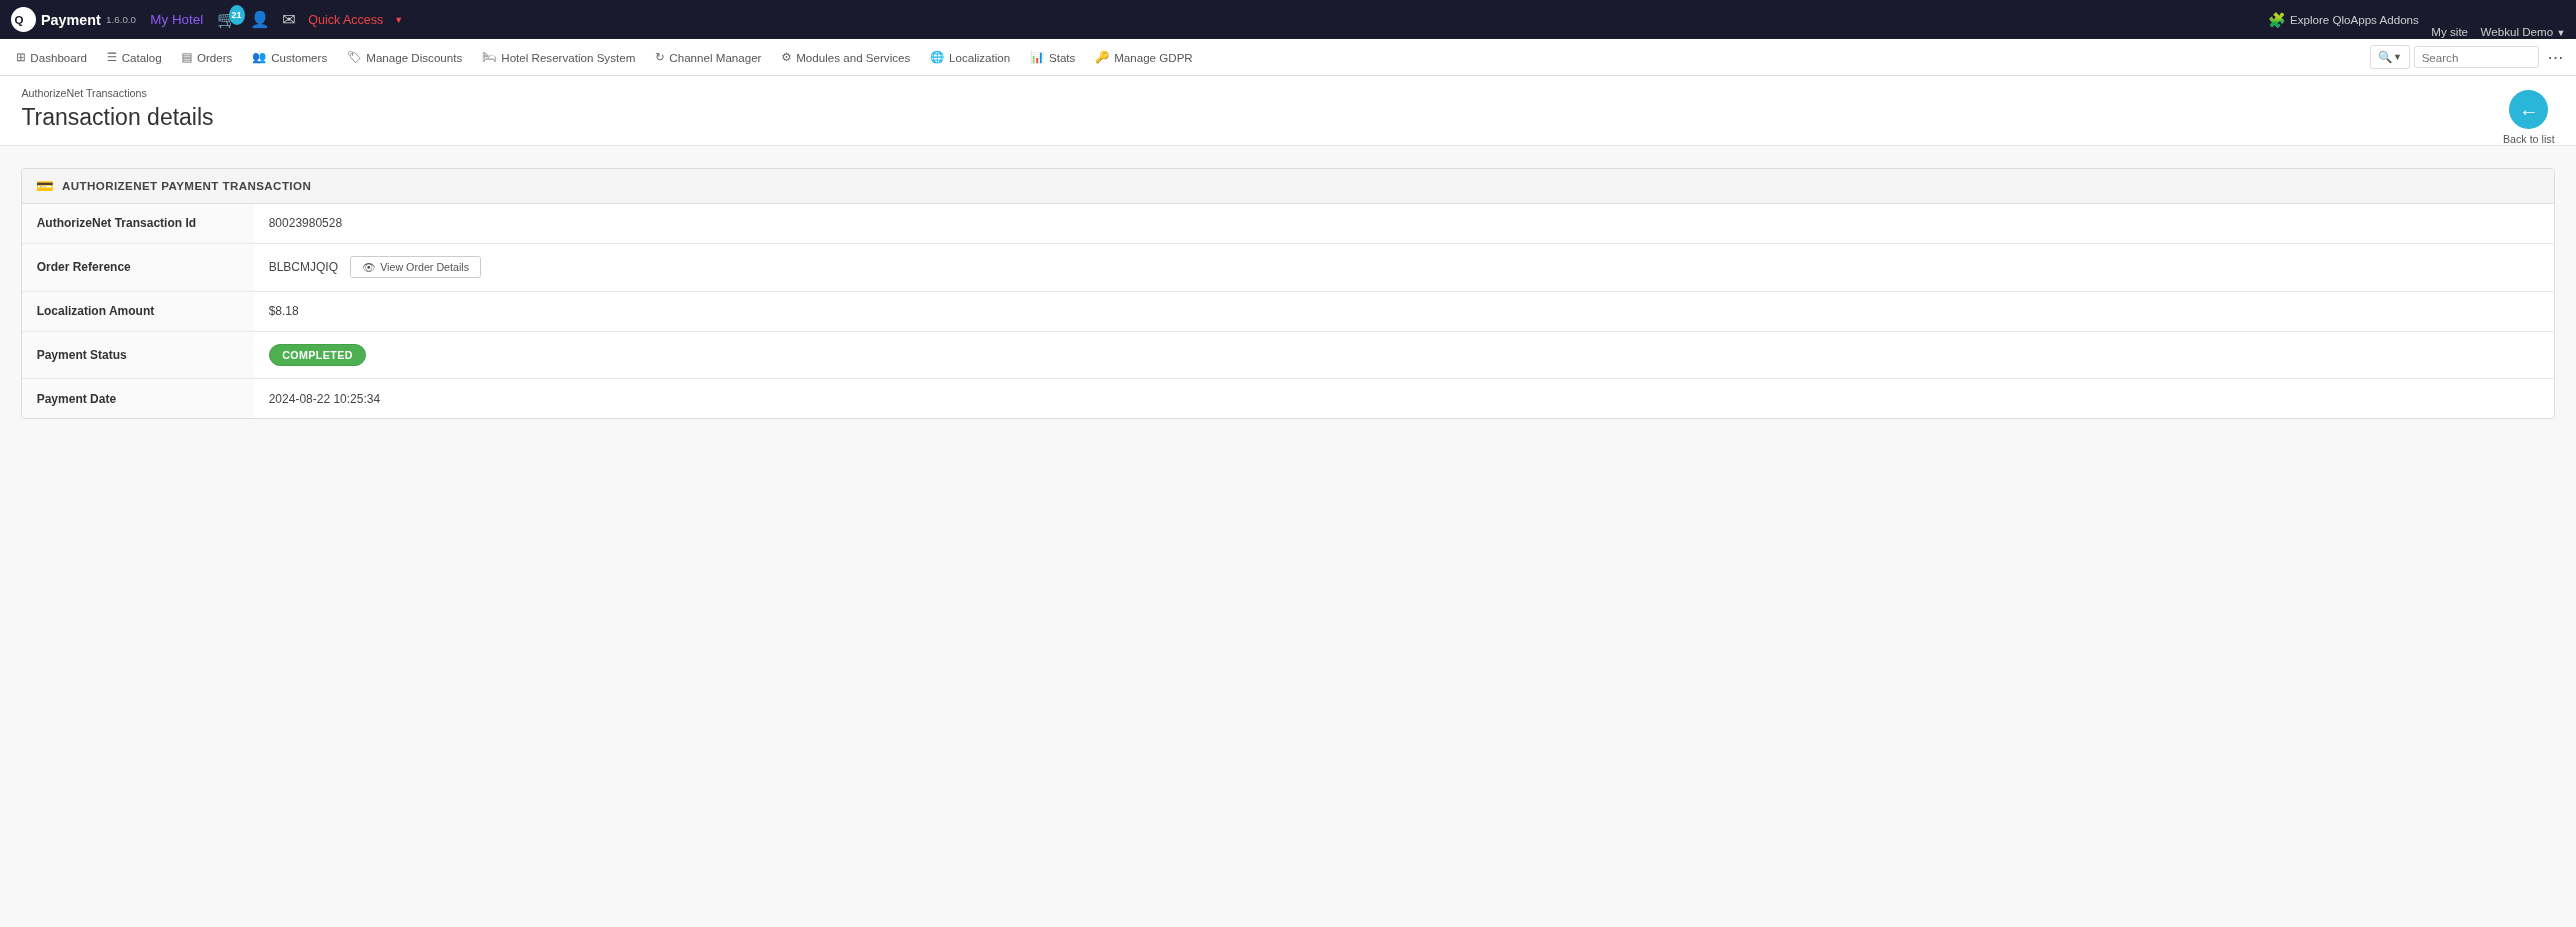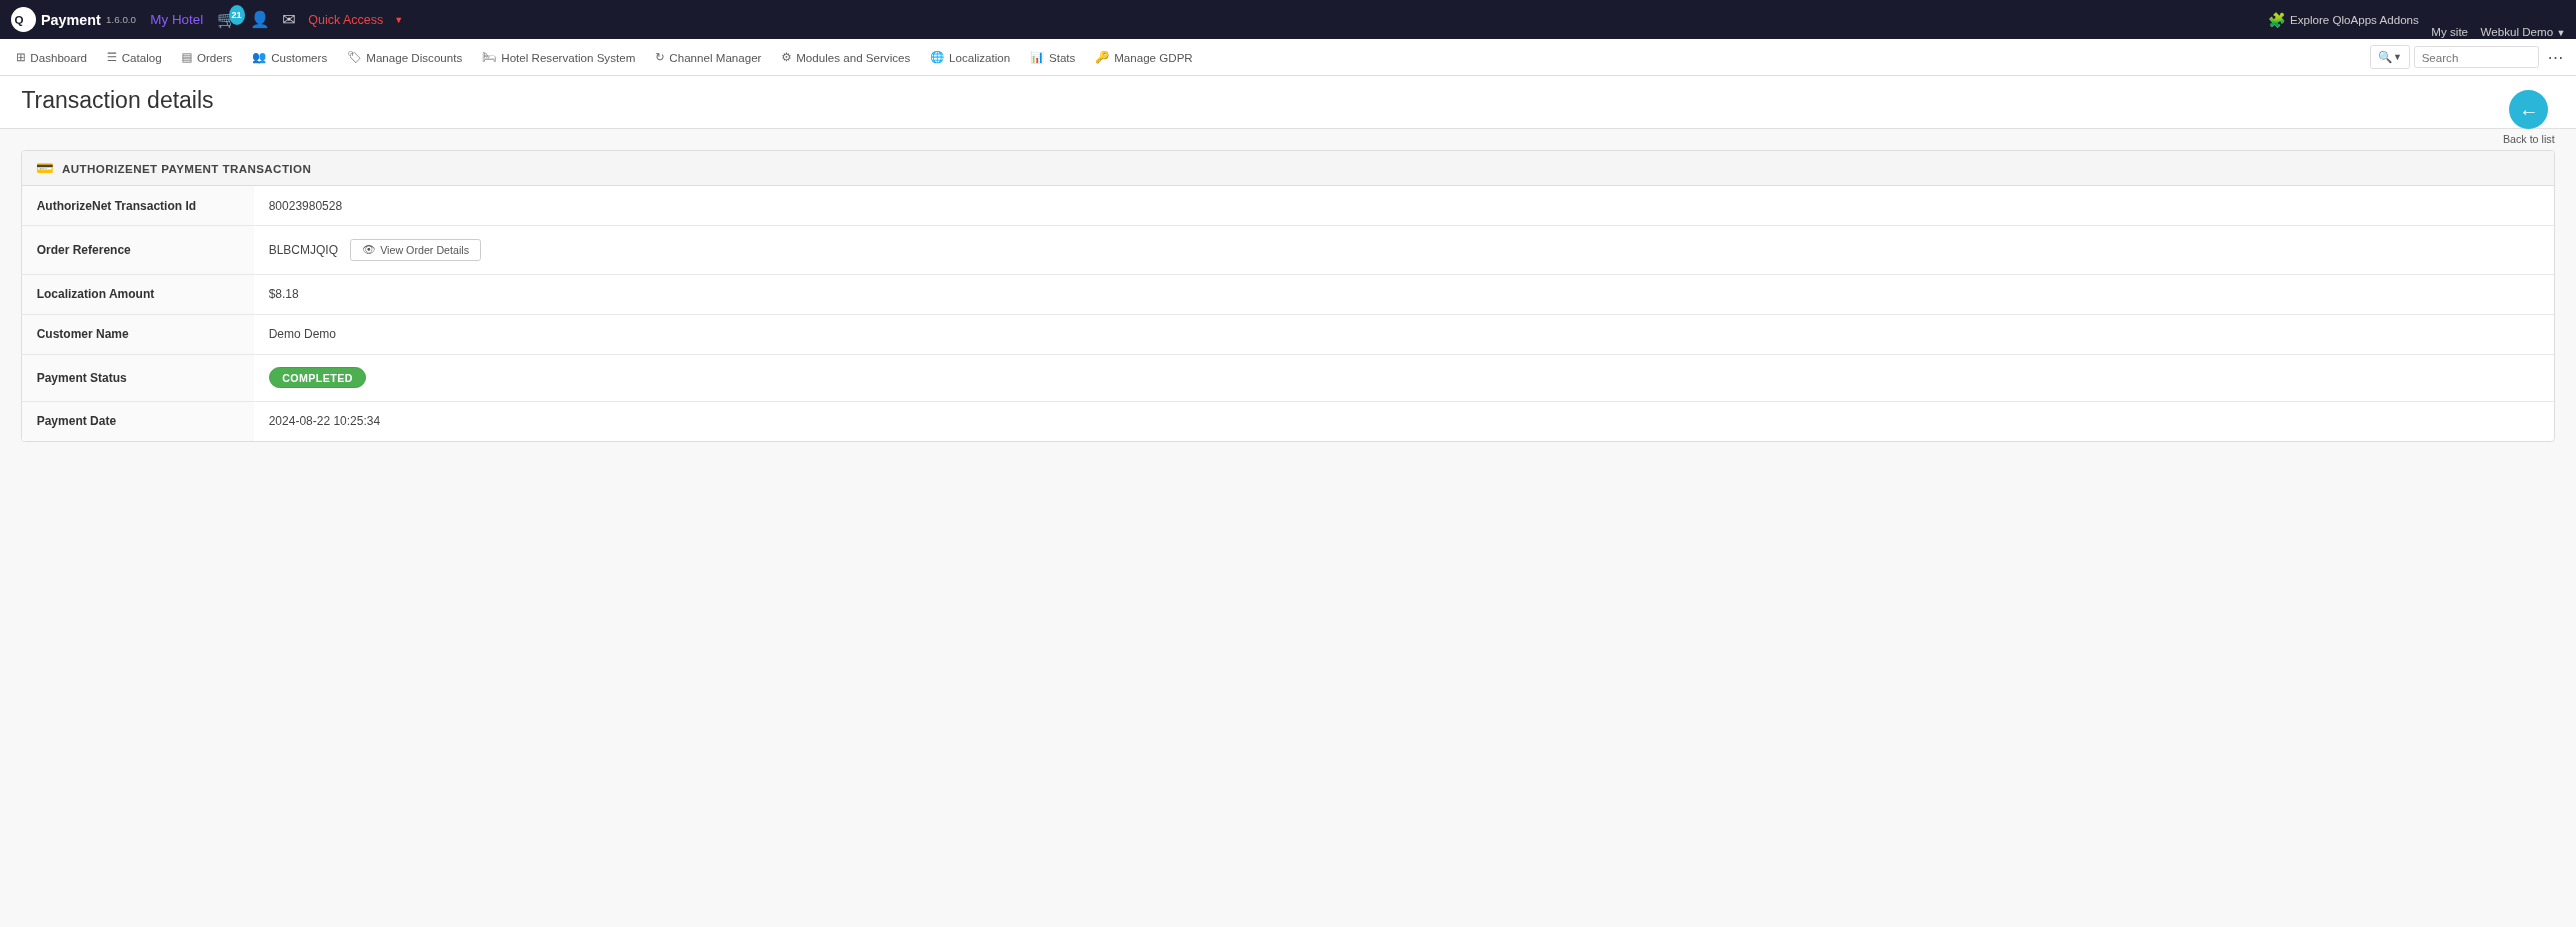--- a/index.html
+++ b/index.html
@@ -393,20 +393,21 @@
       <span style="font-size:9px;">▼</span>
     </button>
     <input type="text" class="menu-search-input" placeholder="Search" style="">
     <button class="menu-more-btn">
       <span>⋯</span>
     </button>
   </div>
 </div>
 
 <div class="page-header-area">
+  <div class="breadcrumb">AuthorizeNet Transactions</div>
   <h1 class="page-title">Transaction details</h1>
 
   <div class="back-to-list-btn">
     <div class="back-circle">
       ←
     </div>
     <span>Back to list</span>
   </div>
 </div>
 
@@ -438,26 +439,20 @@
           </td>
         </tr>
 
         <tr>
           <td class="label-cell">Localization Amount</td>
           <td class="value-cell">
             <span>$8.18</span>
           </td>
         </tr>
 
-        <tr>
-          <td class="label-cell">Customer Name</td>
-          <td class="value-cell">
-            <span>Demo Demo</span>
-          </td>
-        </tr>
 
 
         <tr>
           <td class="label-cell">Payment Status</td>
           <td class="value-cell">
             <span class="status-badge status-completed">COMPLETED</span>
           </td>
         </tr>
 
         <tr>

